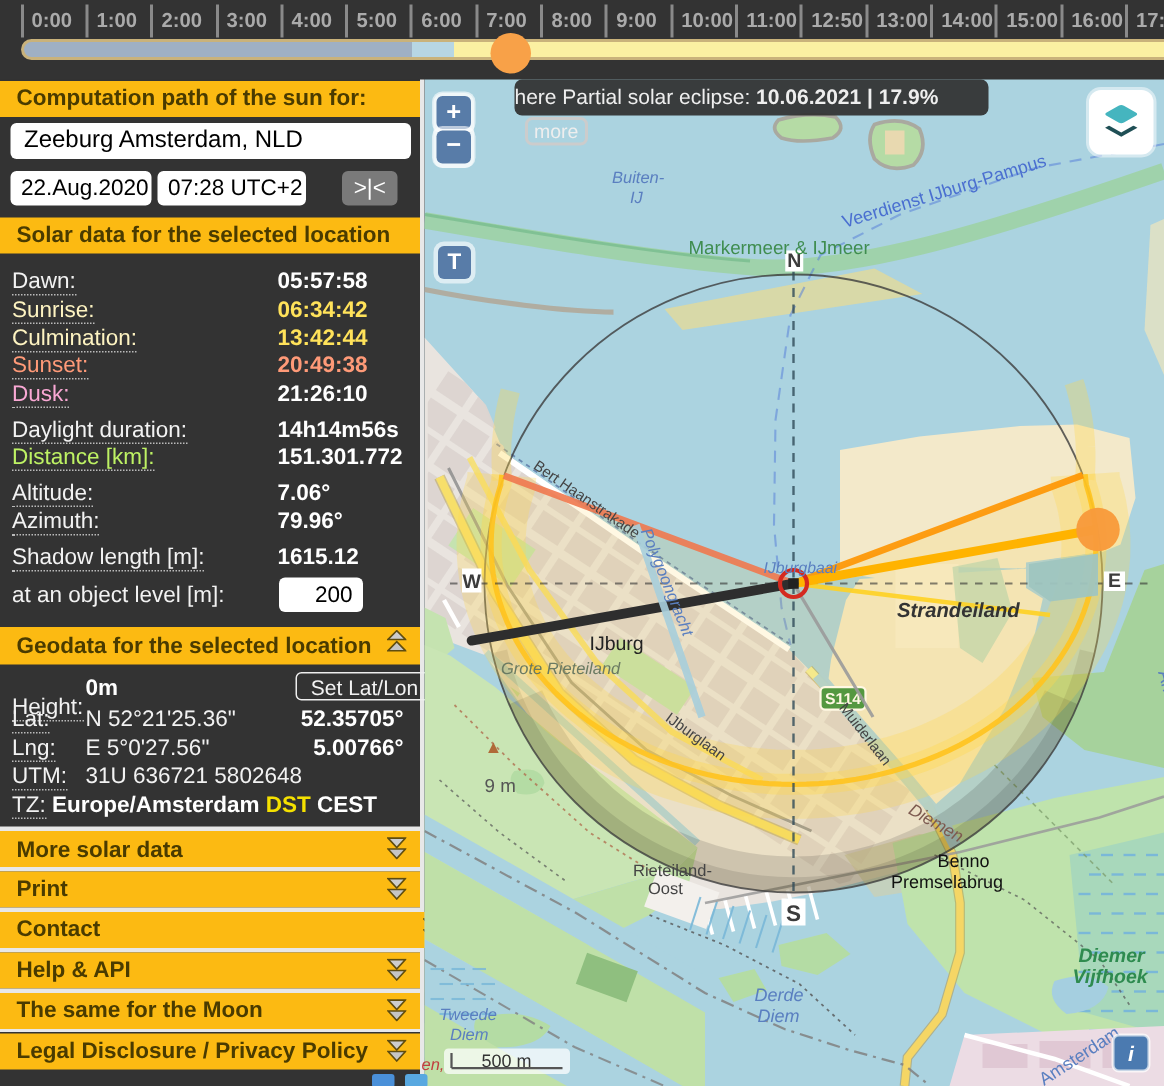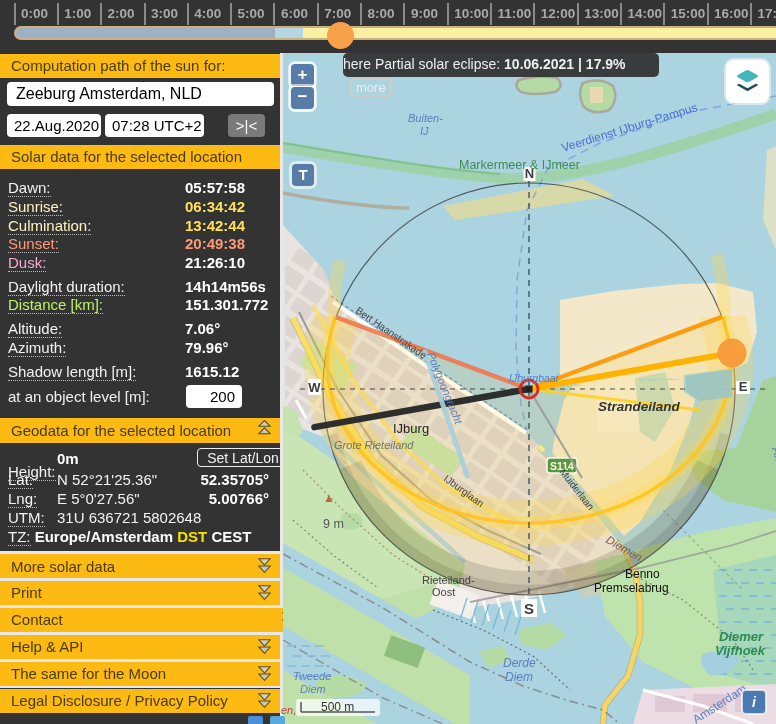--- a/index.html
+++ b/index.html
@@ -4,21 +4,21 @@
 *{margin:0;padding:0;box-sizing:border-box;}
 html,body{width:776px;height:724px;overflow:hidden;background:#333;font-family:"Liberation Sans",sans-serif;}
 #page{position:relative;width:776px;height:724px;background:#333;overflow:hidden;}
 #timeline{position:absolute;left:0;top:0;width:776px;height:53px;background:#333;}
 .tick{position:absolute;top:3px;width:2px;height:22px;background:#8a8a8a;}
 .tlab{position:absolute;top:6px;font-size:13.5px;font-weight:bold;color:#aaa;}
 #track{position:absolute;left:14px;top:26px;width:766px;height:14px;border:2px solid #c9b27b;border-right:none;
  border-radius:8px 0 0 8px;background:linear-gradient(to right,#9fb0c4 0,#9fb0c4 259px,#b7d6e4 259px,#b7d6e4 287px,#fbf0a2 287px);}
 #knob{position:absolute;left:327px;top:22px;width:27px;height:27px;border-radius:50%;background:#f8a148;}
 #side{position:absolute;left:0;top:53px;width:283px;height:671px;background:#333;border-right:3px solid #e8e8e8;}
-.hdr{position:relative;background:#fcba12;color:#4a3b00;font-size:15px;font-weight:normal;padding:4px 0 4px 11px;}
+.hdr{position:relative;background:#fcba12;color:#4a3b00;font-size:15px;font-weight:bold;padding:4px 0 4px 11px;}
 .chev{position:absolute;right:9px;top:2px;}
 .inp{background:#fff;border-radius:4px;color:#000;}
 .row{position:absolute;left:8px;font-size:15px;color:#f2f2f2;}
 .lbl{border-bottom:1px dotted #bbb;}
 .val{position:absolute;left:185px;font-size:15px;font-weight:bold;color:#fff;white-space:nowrap;}
 .g2{position:absolute;left:57px;font-size:15px;color:#f2f2f2;white-space:nowrap;}
 .g3{position:absolute;right:11px;font-size:15px;font-weight:bold;color:#fff;}
 #map{position:absolute;left:283px;top:53px;width:493px;height:671px;}
 .mapbtn{position:absolute;background:#587ca8;color:#fff;text-align:center;border-radius:4px;
  box-shadow:0 0 0 3px rgba(255,255,255,0.6);}
@@ -47,21 +47,21 @@
 <div class="tlab" style="left:324.2px">7:00</div>
 <div class="tick" style="left:360.1px"></div>
 <div class="tlab" style="left:367.6px">8:00</div>
 <div class="tick" style="left:403.4px"></div>
 <div class="tlab" style="left:410.9px">9:00</div>
 <div class="tick" style="left:446.7px"></div>
 <div class="tlab" style="left:454.2px">10:00</div>
 <div class="tick" style="left:490.0px"></div>
 <div class="tlab" style="left:497.5px">11:00</div>
 <div class="tick" style="left:533.3px"></div>
-<div class="tlab" style="left:540.8px">12:00</div>
+<div class="tlab" style="left:540.8px">12:50</div>
 <div class="tick" style="left:576.7px"></div>
 <div class="tlab" style="left:584.2px">13:00</div>
 <div class="tick" style="left:620.0px"></div>
 <div class="tlab" style="left:627.5px">14:00</div>
 <div class="tick" style="left:663.3px"></div>
 <div class="tlab" style="left:670.8px">15:00</div>
 <div class="tick" style="left:706.6px"></div>
 <div class="tlab" style="left:714.1px">16:00</div>
 <div class="tick" style="left:749.9px"></div>
 <div class="tlab" style="left:757.4px">17:00</div>

